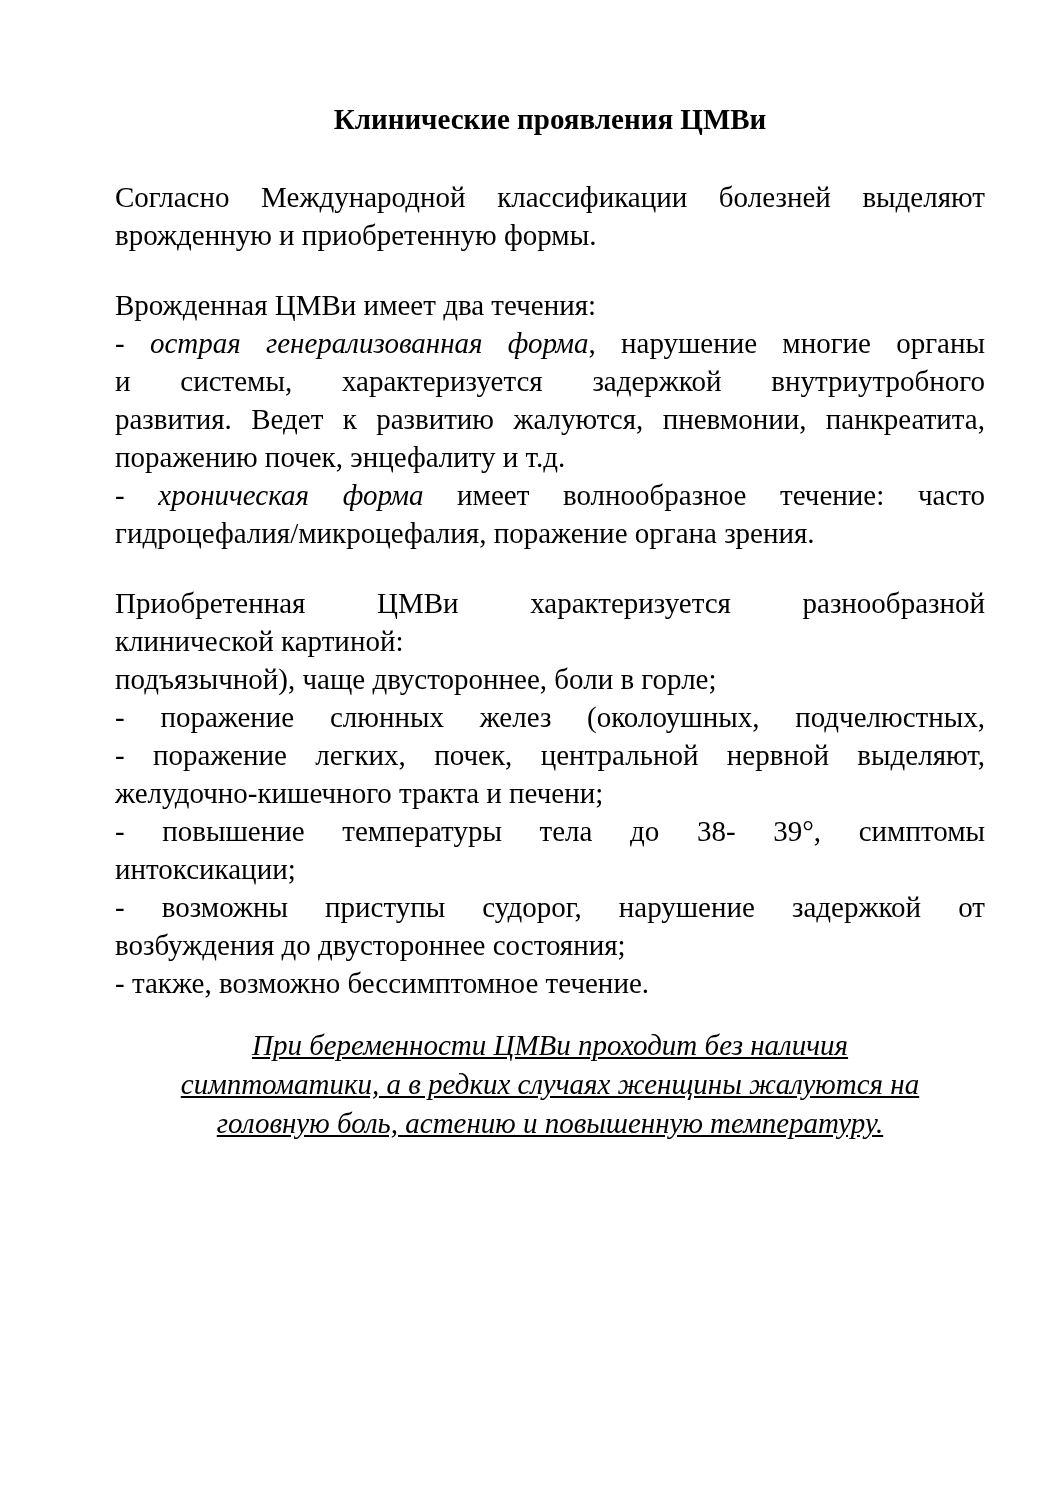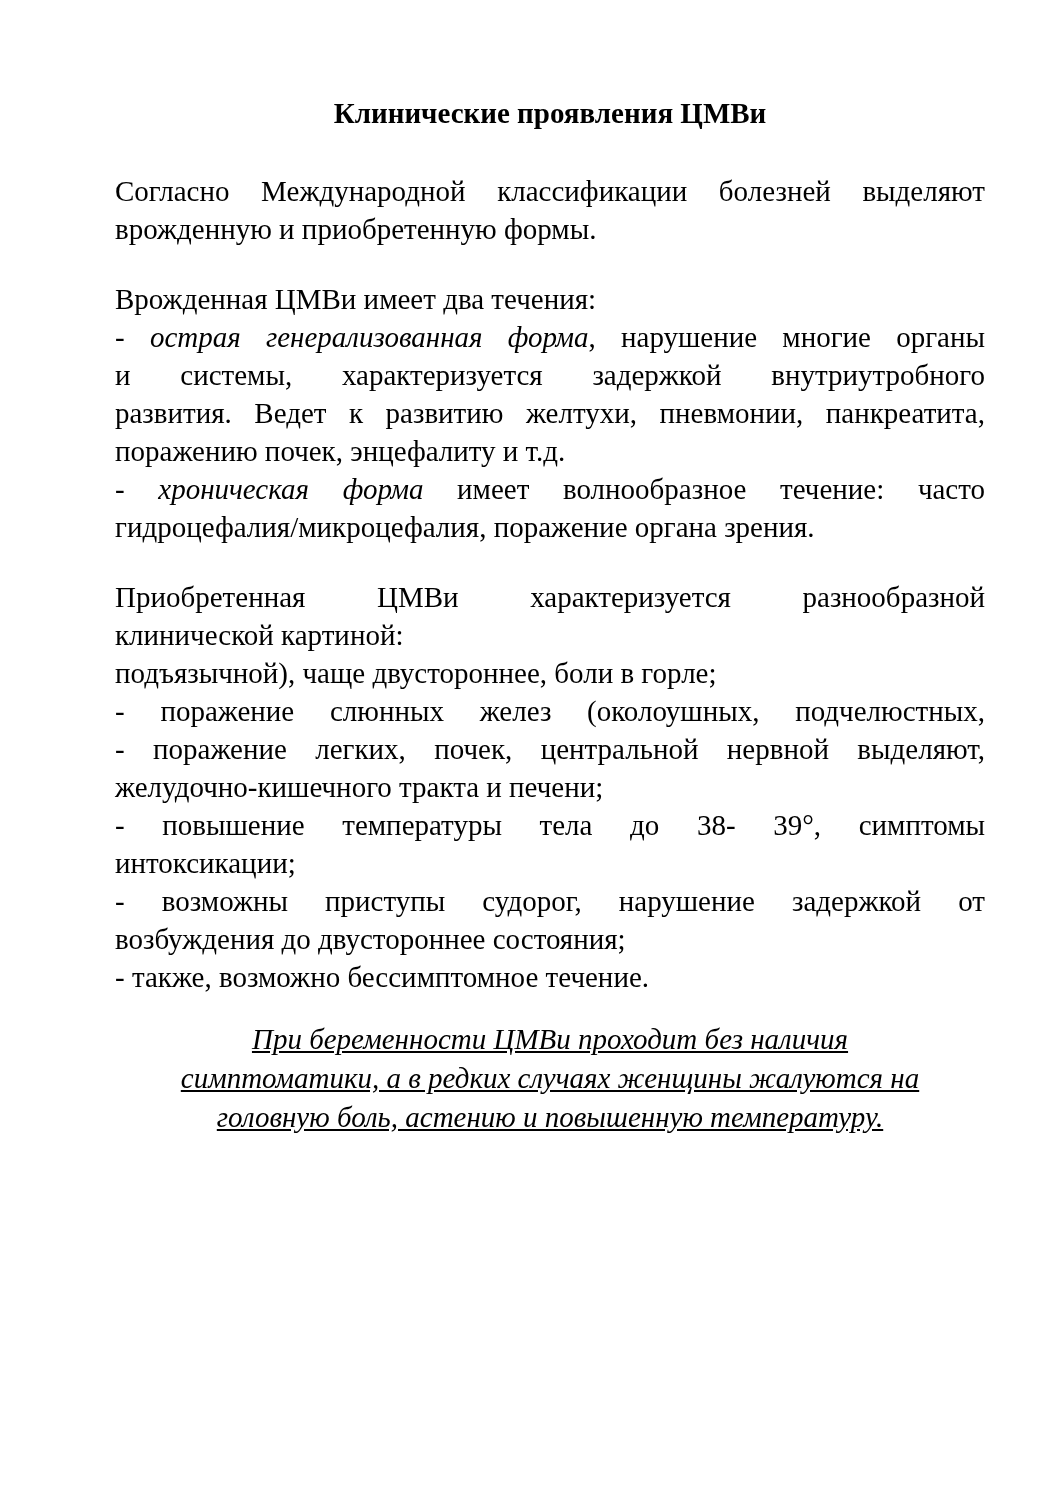--- a/index.html
+++ b/index.html
@@ -10,20 +10,21 @@
     height: 1500px;
     background: #ffffff;
     color: #000000;
     font-family: "Liberation Serif", serif;
     font-size: 29px;
     line-height: 38px;
     overflow: hidden;
   }
   .content {
     padding: 94px 76px 0 115px; 
+    margin-top: 6px;
   }
   .doc-title {
     text-align: center;
     font-weight: bold;
   }
   .para { text-align: left; }
   .para .line {
     text-align: justify;
     text-align-last: justify;
     min-height: 38px;
@@ -62,21 +63,21 @@
         <div class="line last"><span>врожденную и приобретенную формы.</span></div>
       </div>
 
     <div class="para section-heading">
         <div class="line last"><span>Врожденная ЦМВи имеет два течения:</span></div>
       </div>
 
     <div class="para">
         <div class="line"><span>- </span><span class="it">острая генерализованная форма</span><span>, нарушение многие органы</span></div>
         <div class="line"><span>и системы, характеризуется задержкой внутриутробного</span></div>
-        <div class="line"><span>развития. Ведет к развитию желтухи, пневмонии, панкреатита,</span></div>
+        <div class="line"><span>развития. Ведет к развитию жалуются, пневмонии, панкреатита,</span></div>
         <div class="line last"><span>поражению почек, энцефалиту и т.д.</span></div>
       </div>
 
     <div class="para">
         <div class="line"><span>- </span><span class="it">хроническая форма</span><span> имеет волнообразное течение: часто</span></div>
         <div class="line last"><span>гидроцефалия/микроцефалия, поражение органа зрения.</span></div>
       </div>
 
     <div class="para section-heading">
         <div class="line"><span>Приобретенная ЦМВи характеризуется разнообразной</span></div>

